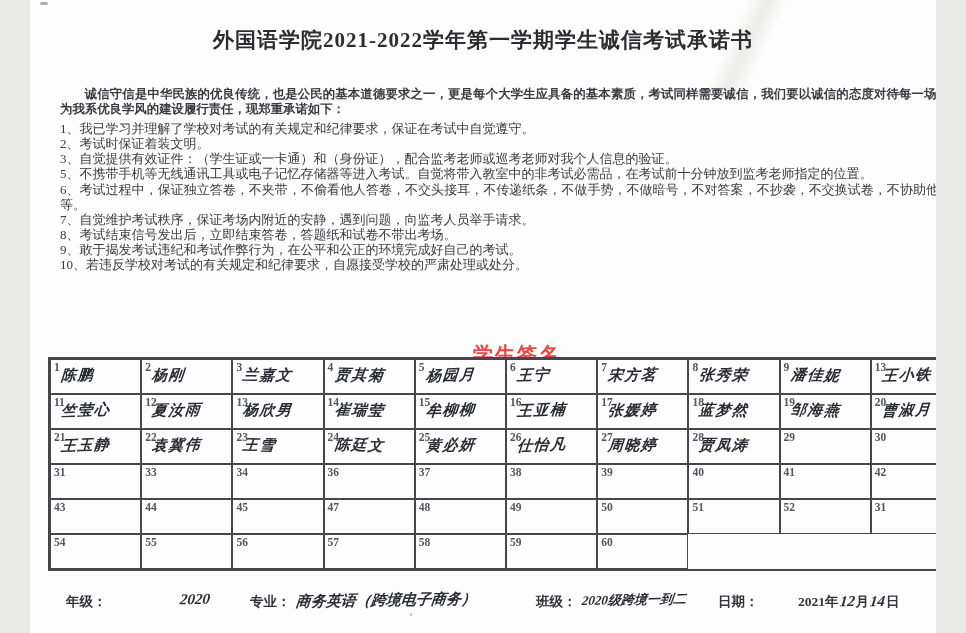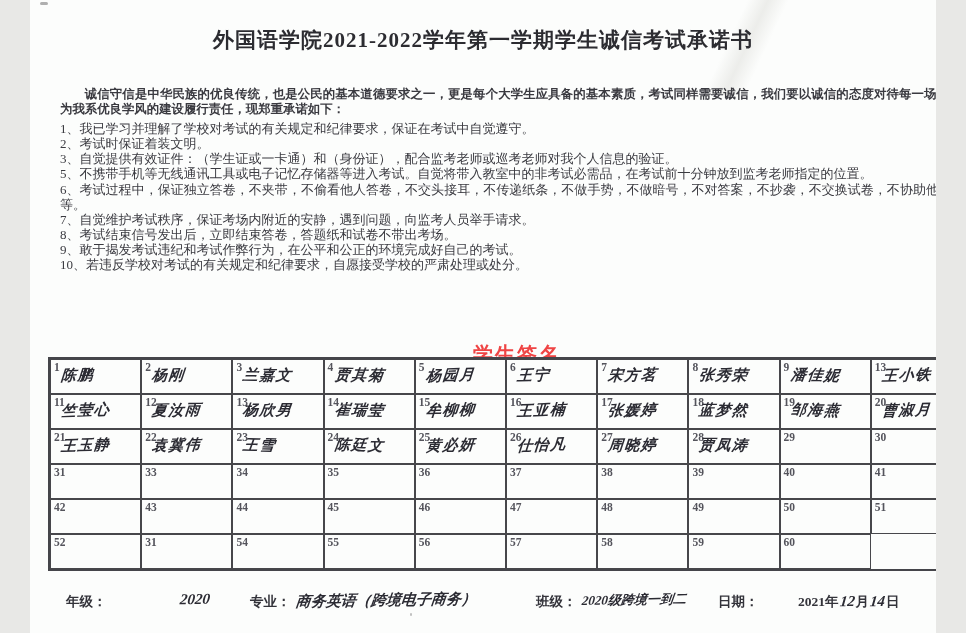--- a/index.html
+++ b/index.html
@@ -204,23 +204,20 @@
       <div class="cell">
         <span class="num">31</span>
       </div>
       <div class="cell">
         <span class="num">33</span>
       </div>
       <div class="cell">
         <span class="num">34</span>
       </div>
       <div class="cell">
-        <span class="num">35</span>
-      </div>
-      <div class="cell">
         <span class="num">36</span>
       </div>
       <div class="cell">
         <span class="num">37</span>
       </div>
       <div class="cell">
         <span class="num">38</span>
       </div>
       <div class="cell">
         <span class="num">39</span>
@@ -235,23 +232,20 @@
         <span class="num">42</span>
       </div>
       <div class="cell">
         <span class="num">43</span>
       </div>
       <div class="cell">
         <span class="num">44</span>
       </div>
       <div class="cell">
         <span class="num">45</span>
-      </div>
-      <div class="cell">
-        <span class="num">46</span>
       </div>
       <div class="cell">
         <span class="num">47</span>
       </div>
       <div class="cell">
         <span class="num">48</span>
       </div>
       <div class="cell">
         <span class="num">49</span>
       </div>

